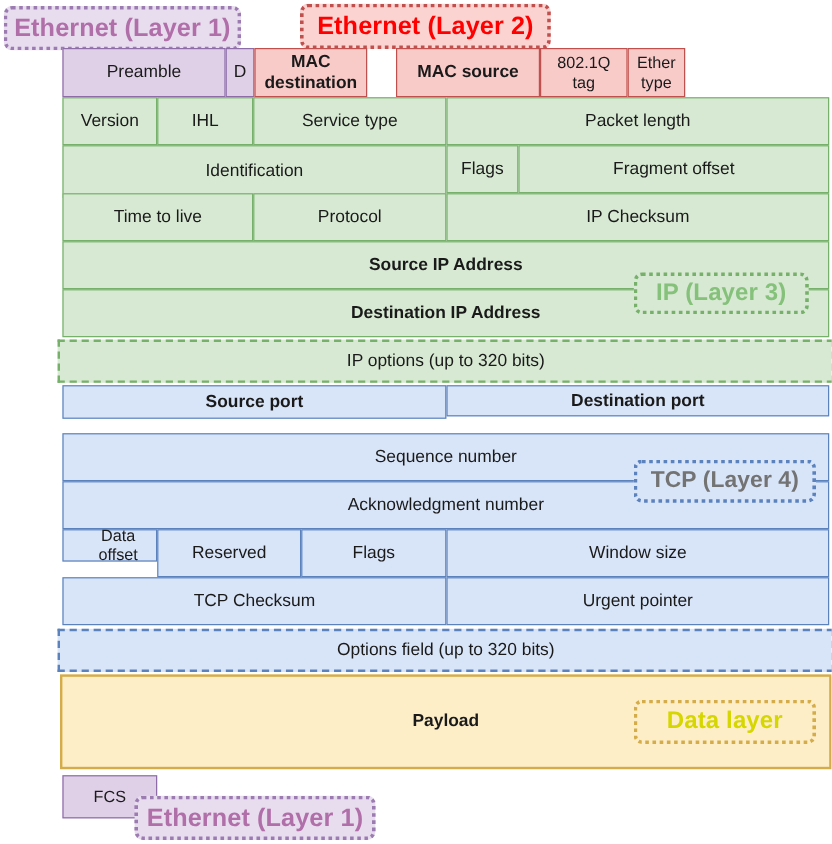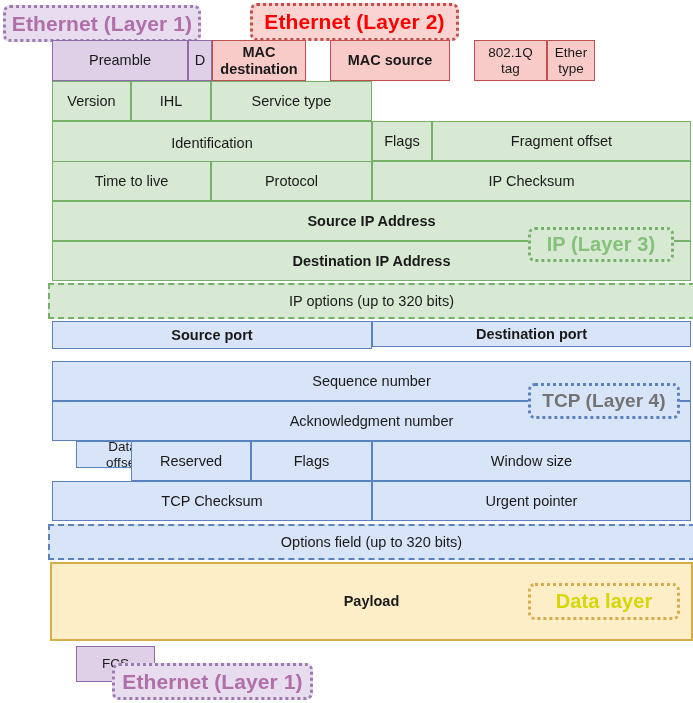--- a/index.html
+++ b/index.html
@@ -28,21 +28,21 @@
     align-items: center;
     justify-content: center;
     text-align: center;
     font-size: 14.5px;
     color: #1a1a1a;
     line-height: 1.12;
     white-space: pre-line;
     padding: 0 2px;
   }
   .cell.bold { font-weight: bold; }
-  .cell.small { font-size: 13.5px; margin-left: 24px; }
+  .cell.small { font-size: 13.5px; }
 
   
   .eth1 {
     background: #dfd0e8;
     border: 1.5px solid #8d6ca8;
   }
   .eth2 {
     background: #f8cbc9;
     border: 1.5px solid #c0504d;
   }
@@ -133,20 +133,21 @@
 
   <div class="cell eth2 small" style="left:523px; top:40px; width:48px; height:41px;">Ether
 type</div>
 
   <div class="cell ip" style="left:52px; top:81px; width:79px; height:40px;">Version</div>
 
   <div class="cell ip" style="left:131px; top:81px; width:80px; height:40px;">IHL</div>
 
   <div class="cell ip" style="left:211px; top:81px; width:161px; height:40px;">Service type</div>
 
+  <div class="cell ip" style="left:372px; top:81px; width:319px; height:40px;">Packet length</div>
 
   <div class="cell ip" style="left:52px; top:121px; width:320px; height:44px;">Identification</div>
 
   <div class="cell ip" style="left:372px; top:121px; width:60px; height:40px;">Flags</div>
 
   <div class="cell ip" style="left:432px; top:121px; width:259px; height:40px;">Fragment offset</div>
 
   <div class="cell ip" style="left:52px; top:161px; width:159px; height:40px;">Time to live</div>
 
   <div class="cell ip" style="left:211px; top:161px; width:161px; height:40px;">Protocol</div>

